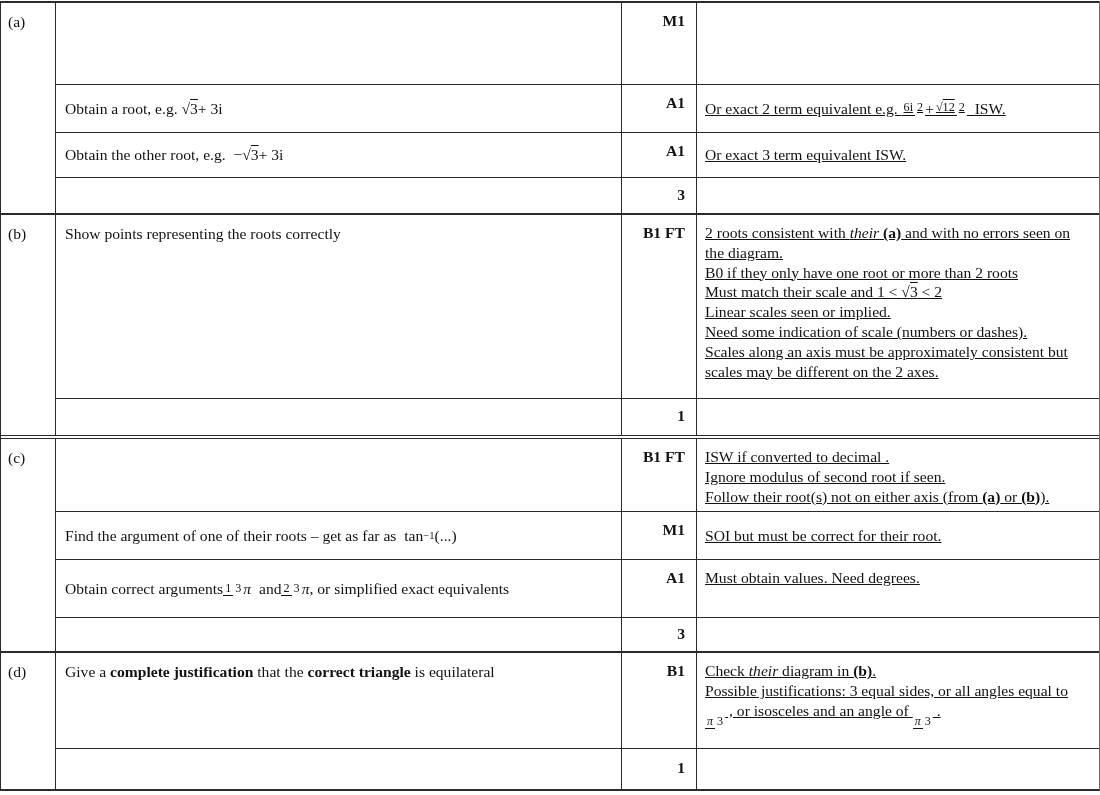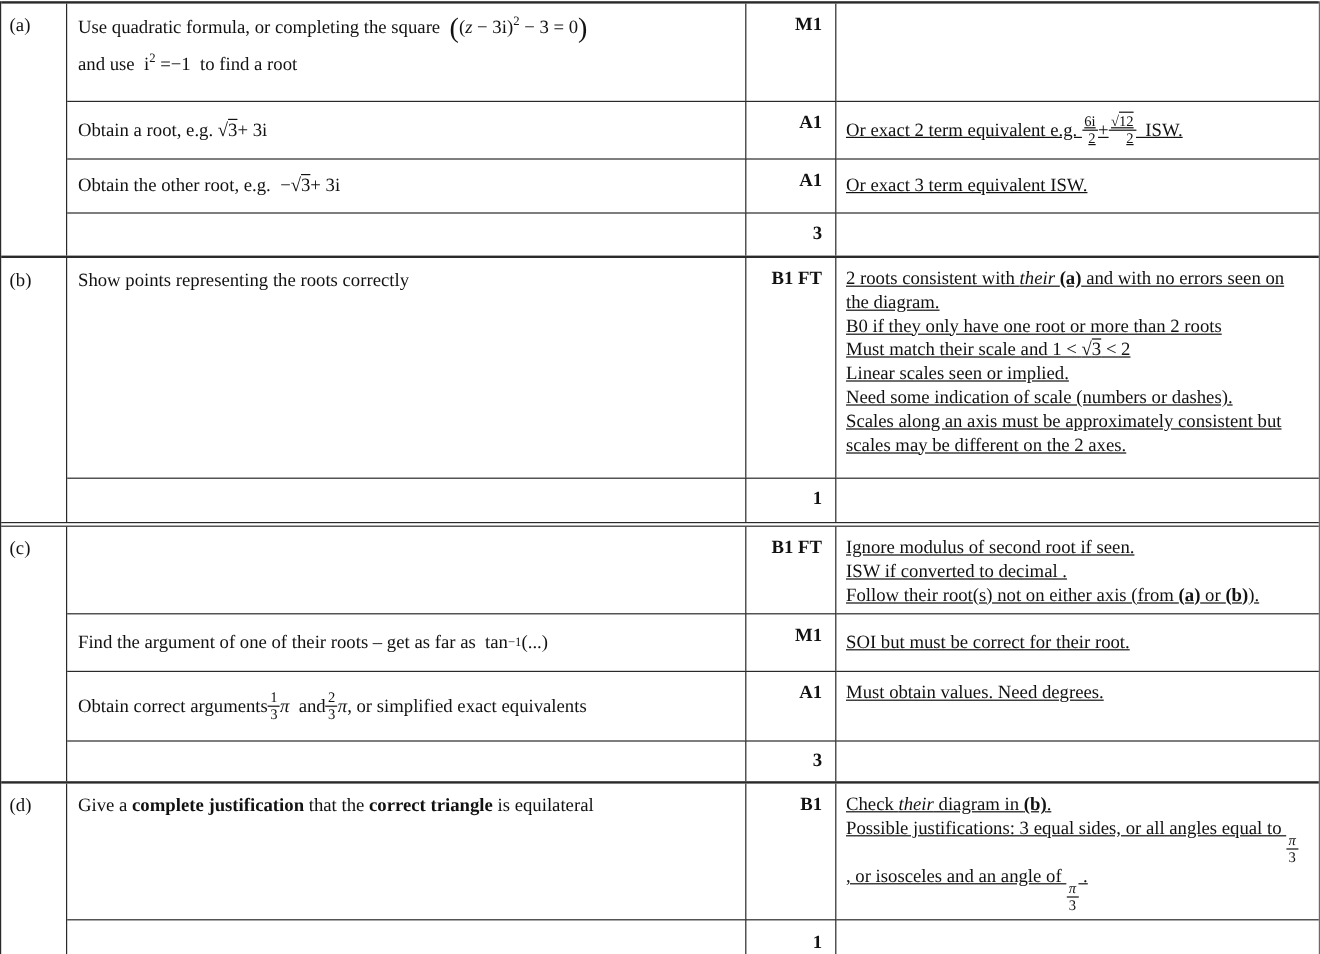--- a/index.html
+++ b/index.html
@@ -27,39 +27,35 @@
   .guid{grid-column:4;padding:8px 10px 5px 8px;text-decoration:underline;}
   .rt{border-top:1.4px solid #2a2a2a;}
   .vc{display:flex;align-items:center;}
   .desc.vc,.guid.vc{padding-top:2px;padding-bottom:2px;}
   .mark.tc{align-items:center;padding-top:0;padding-bottom:2px;}
   .line{margin:0;}
   .l2{margin-top:10px;}
   sup{font-size:0.68em;}
   .sq{white-space:nowrap;}
   .rad{text-decoration:overline;}
-  .frac{display:inline-flex;flex-direction:column;align-items:flex-end;vertical-align:-0.72em;
+  .frac{display:inline-flex;flex-direction:row;align-items:flex-start;vertical-align:-0.72em;
         line-height:1.08;font-size:0.78em;text-align:center;}
   .frac .num{border-bottom:1.2px solid #121212;padding:0 2px;}
   .frac .den{padding:0 2px;}
   .bp{font-size:1.5em;line-height:0;vertical-align:-0.14em;}
 </style>
 </head>
 <body>
 
 <div class="page">
   <div class="mstable">
 
     <div class="sec sec-a">
       <div class="part pa cell">(a)</div>
 
-      <div class="desc cell">
-        <div class="line">Use quadratic formula, or completing the square&nbsp; <span class="bp">(</span>(<i>z</i> − 3i)<sup>2</sup> − 3 = 0<span class="bp">)</span></div>
-        <div class="line l2">and use&nbsp; i<sup>2</sup> =−1&nbsp; to find a root</div>
-      </div>
       <div class="mark cell">M1</div>
       <div class="guid cell"></div>
 
       <div class="desc cell vc rt">Obtain a root, e.g.&nbsp; <span class="sq">√<span class="rad">3</span></span> + 3i</div>
       <div class="mark cell rt">A1</div>
       <div class="guid cell vc rt">Or exact 2 term equivalent e.g.&nbsp; <span class="frac">
             <span class="num">6i</span>
             <span class="den">2</span>
           </span> + <span class="frac">
             <span class="num">√<span class="rad">12</span></span>
@@ -92,22 +88,22 @@
       <div class="desc cell rt"></div>
       <div class="mark cell rt tc">1</div>
       <div class="guid cell rt"></div>
     </div>
 
     <div class="sec sec-c">
       <div class="part pc cell">(c)</div>
 
       <div class="mark cell">B1 FT</div>
       <div class="guid cell">
+        <div class="line">ISW if converted to decimal .</div>
         <div class="line">Ignore modulus of second root if seen.</div>
-        <div class="line">ISW if converted to decimal .</div>
         <div class="line">Follow their root(s) not on either axis (from <b>(a)</b> or <b>(b)</b>).</div>
       </div>
 
       <div class="desc cell vc rt">Find the argument of one of their roots – get as far as&nbsp; tan<sup>−1</sup>(...)</div>
       <div class="mark cell rt">M1</div>
       <div class="guid cell vc rt">SOI but must be correct for their root.</div>
 
       <div class="desc cell vc rt">Obtain correct arguments <span class="frac">
             <span class="num">1</span>
             <span class="den">3</span>

